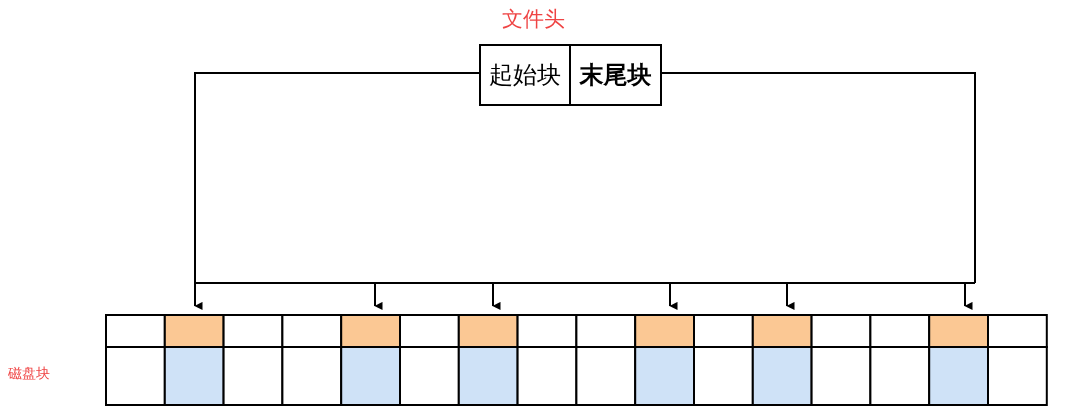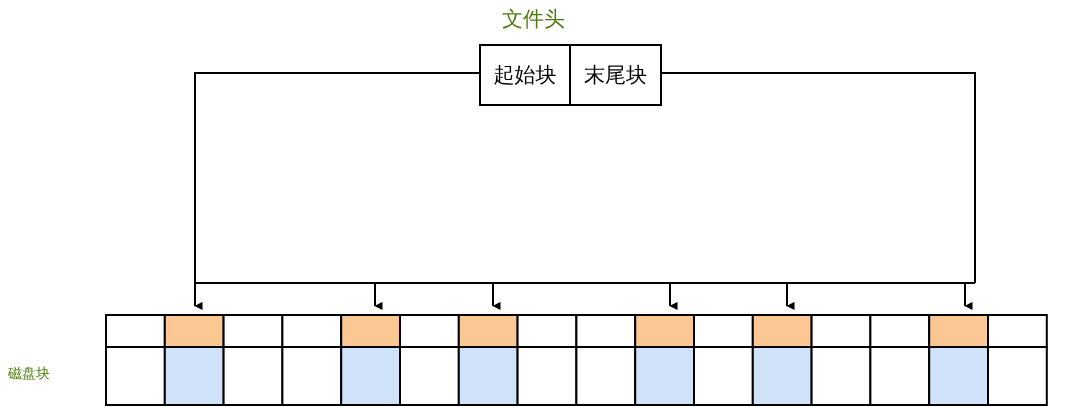--- a/index.html
+++ b/index.html
@@ -20,54 +20,55 @@
   #diagram-svg {
     position: absolute;
     left: 0;
     top: 0;
     width: 1067px;
     height: 407px;
   }
   .lbl {
     position: absolute;
     white-space: nowrap;
-    color: #4d7c0f;
+    color: #ef4444;
     font-family: "DejaVu Sans", "Liberation Sans", sans-serif;
   }
   #file-header-title {
     left: 0;
     top: 6px;
     width: 1067px;
     text-align: center;
     font-size: 21px;
     line-height: 26px;
   }
   #disk-blocks-label {
     left: 8px;
     top: 360px;
     font-size: 14px;
     line-height: 26px;
   }
   .header-cell-label {
     position: absolute;
-    font-size: 21px;
+    font-size: 24px;
     line-height: 26px;
     color: #000000;
     text-align: center;
     white-space: nowrap;
   }
   #start-block-label {
     left: 480px;
     top: 62px;
     width: 90px;
   }
   #end-block-label {
     left: 570px;
     top: 62px;
     width: 91px;
+    font-weight: bold;
   }
 </style>
 </head>
 <body>
 
 <div id="canvas">
 
   <svg id="diagram-svg" viewBox="0 0 1067 407" xmlns="http://www.w3.org/2000/svg">
     <defs>
       <marker id="arrowhead" markerWidth="9" markerHeight="9" refX="4.5" refY="8" orient="auto" markerUnits="userSpaceOnUse">

